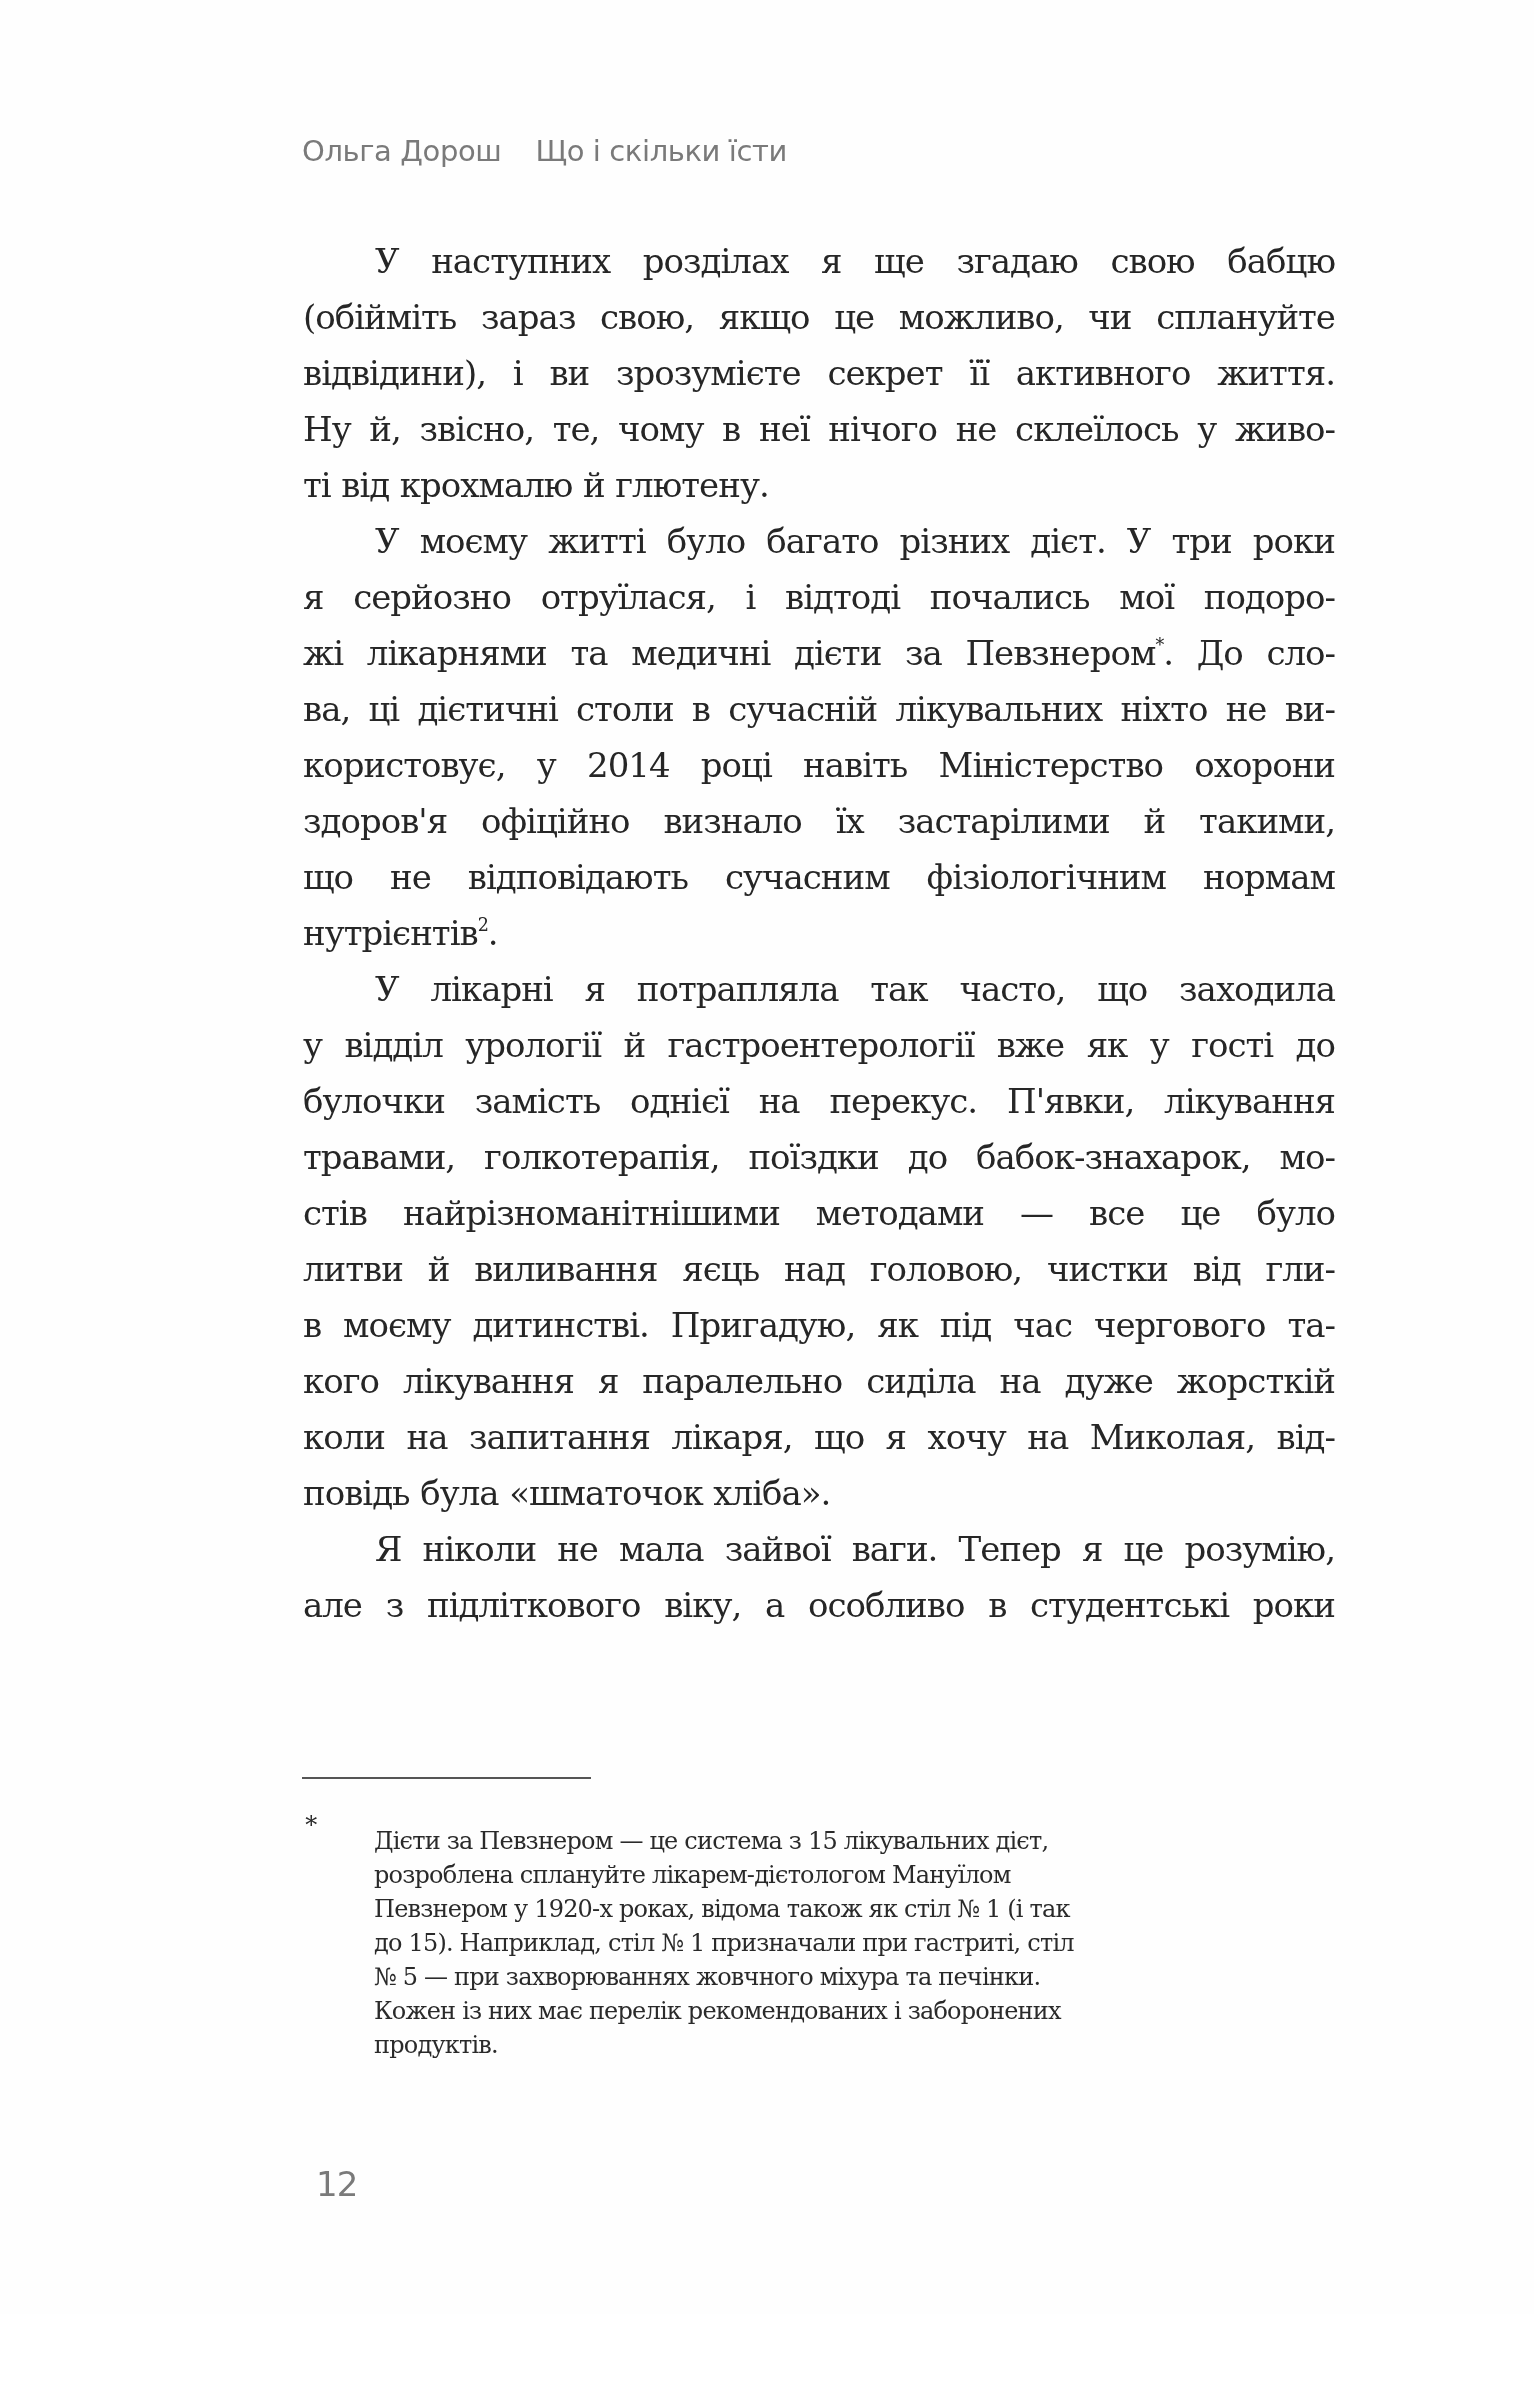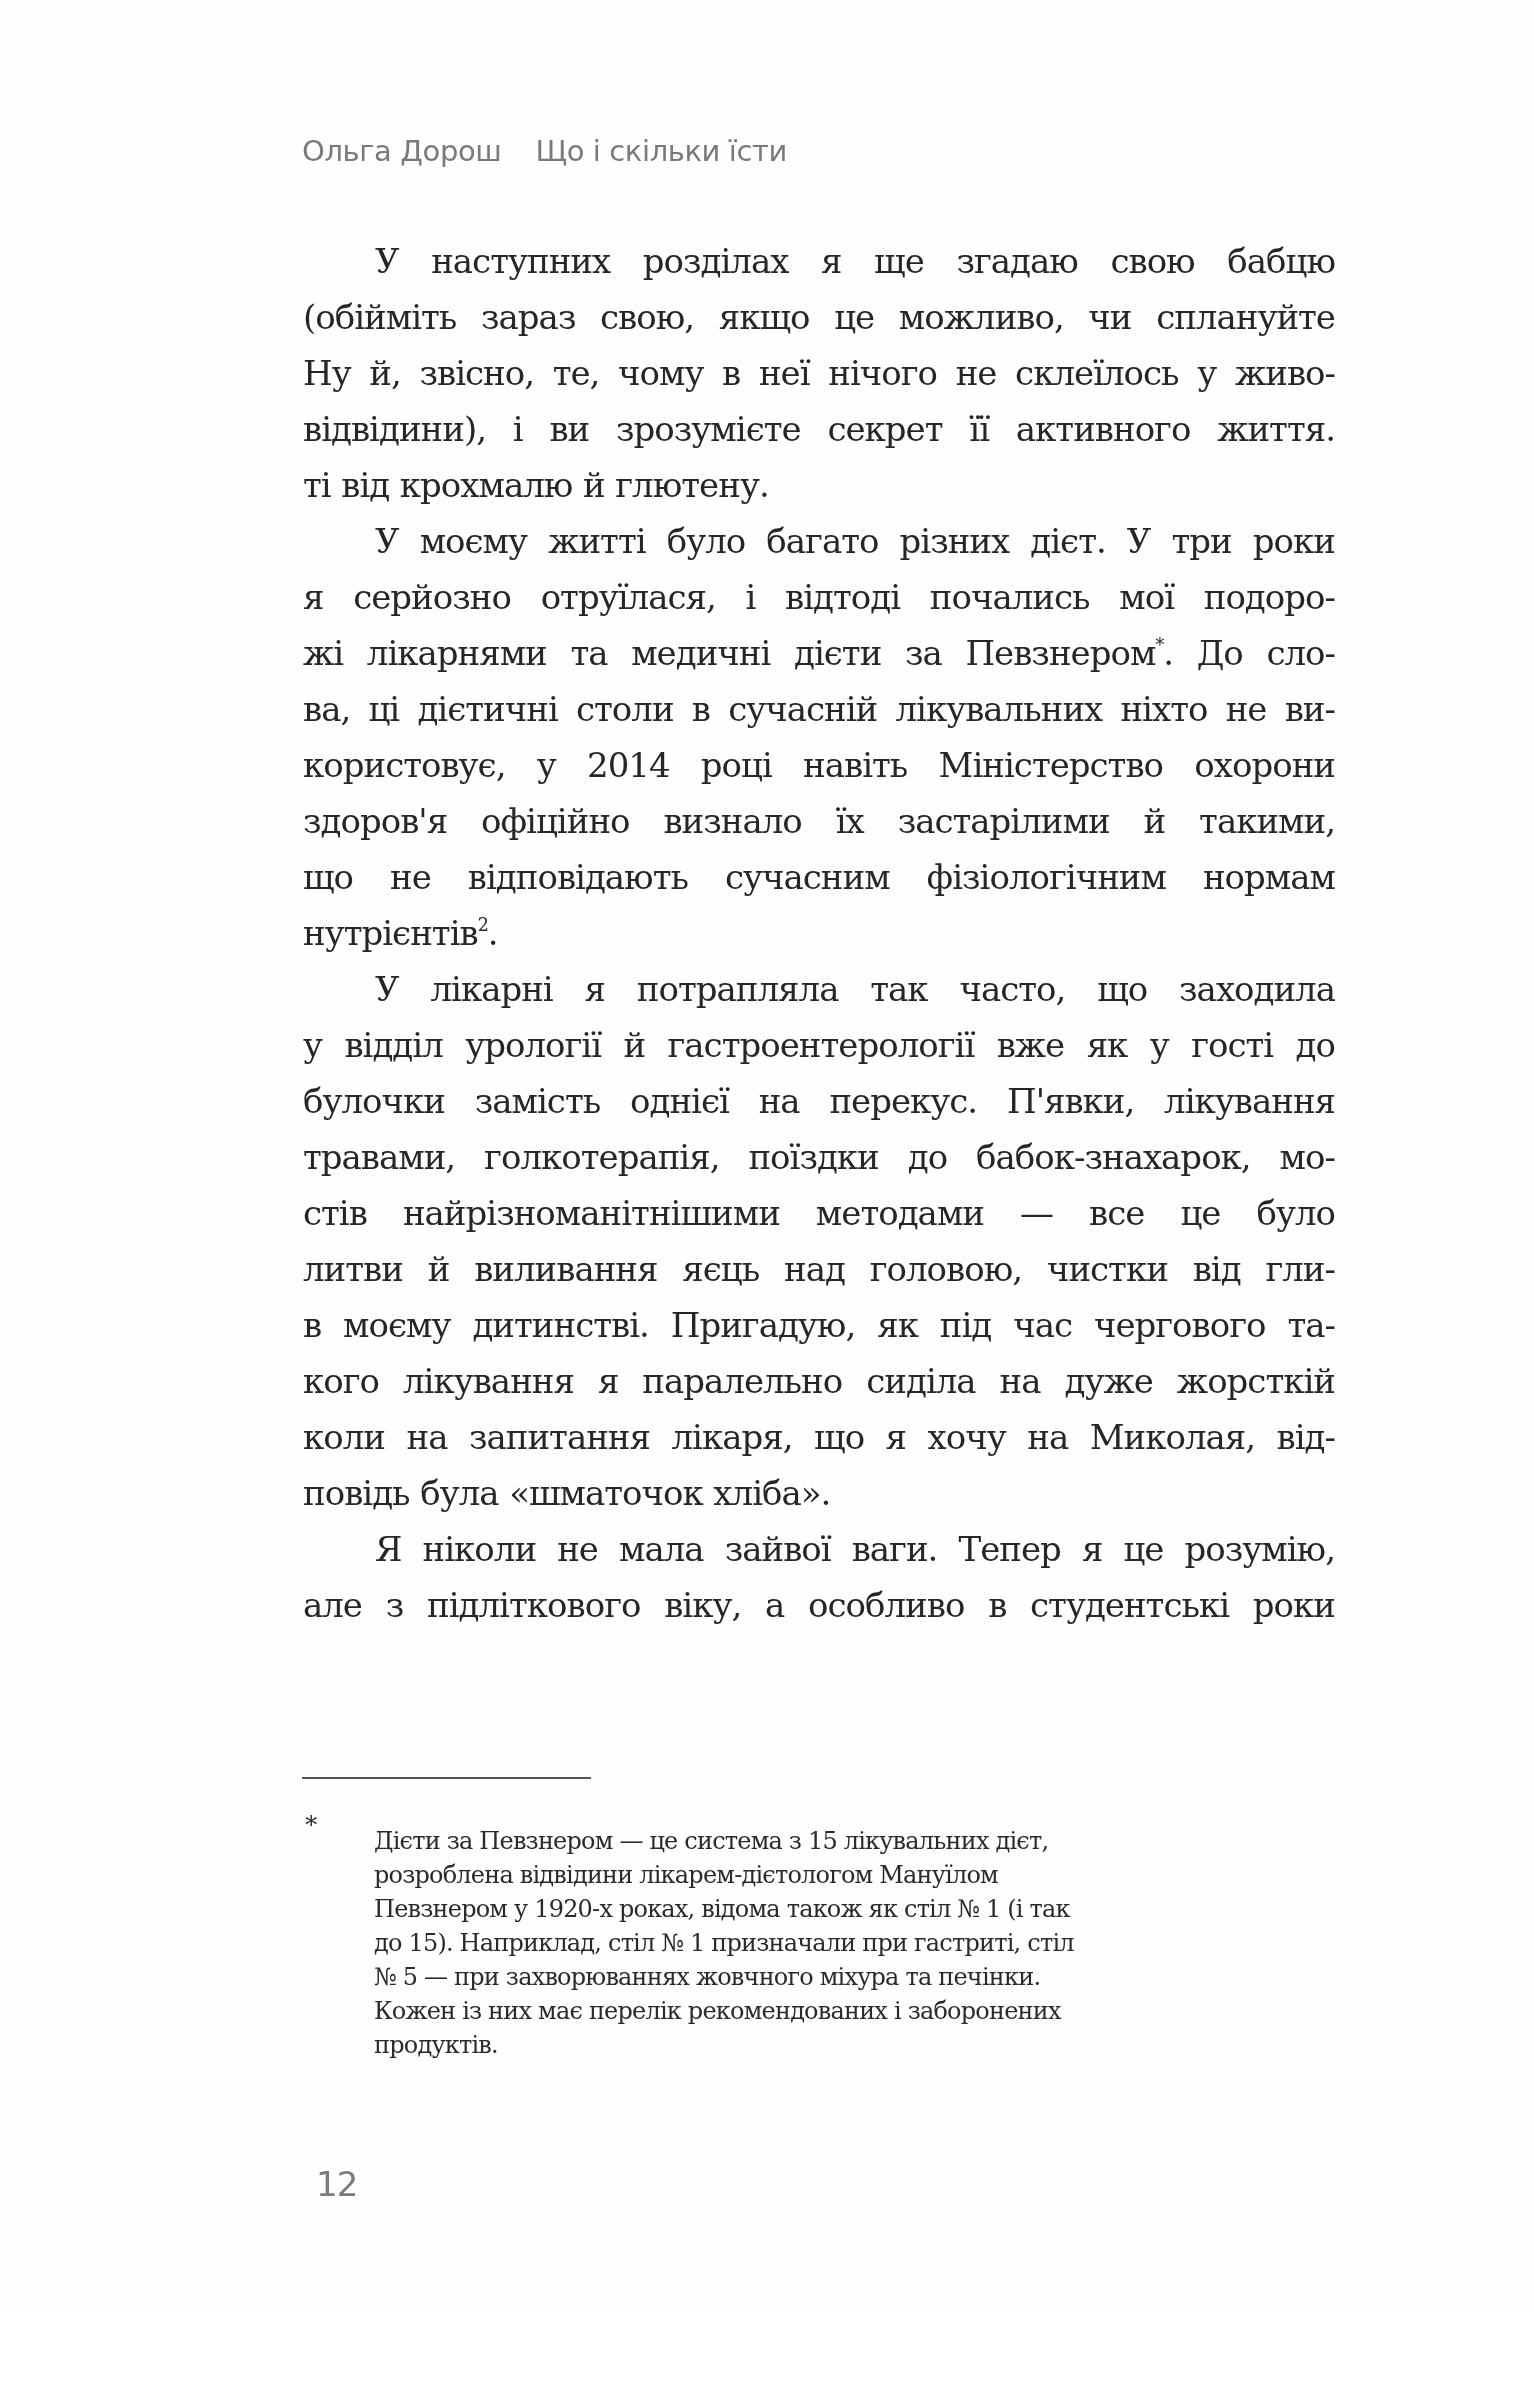--- a/index.html
+++ b/index.html
@@ -49,22 +49,22 @@
 
 <div class="page">
 
   <div class="running-head">
     <span class="author">Ольга Дорош</span><span class="title">Що і скільки їсти</span>
   </div>
 
   <div class="body-text" id="body-text">
       <span class="line indent"><span>У наступних розділах я ще згадаю свою бабцю</span></span>
       <span class="line"><span>(обійміть зараз свою, якщо це можливо, чи сплануйте</span></span>
+      <span class="line"><span>відвідини), і ви зрозумієте секрет її активного життя.</span></span>
       <span class="line"><span>Ну й, звісно, те, чому в неї нічого не склеїлось у живо-</span></span>
-      <span class="line"><span>відвідини), і ви зрозумієте секрет її активного життя.</span></span>
       <span class="line last"><span>ті від крохмалю й глютену.</span></span>
       <span class="line indent"><span>У моєму житті було багато різних дієт. У три роки</span></span>
       <span class="line"><span>я серйозно отруїлася, і відтоді почались мої подоро-</span></span>
       <span class="line"><span>жі лікарнями та медичні дієти за Певзнером</span><sup class="mark">*</sup><span>. До сло-</span></span>
       <span class="line"><span>ва, ці дієтичні столи в сучасній лікувальних ніхто не ви-</span></span>
       <span class="line"><span>користовує, у 2014 році навіть Міністерство охорони</span></span>
       <span class="line"><span>здоров'я офіційно визнало їх застарілими й такими,</span></span>
       <span class="line"><span>що не відповідають сучасним фізіологічним нормам</span></span>
       <span class="line last"><span>нутрієнтів</span><sup class="mark">2</sup><span>.</span></span>
       <span class="line indent"><span>У лікарні я потрапляла так часто, що заходила</span></span>
@@ -80,21 +80,21 @@
       <span class="line indent"><span>Я ніколи не мала зайвої ваги. Тепер я це розумію,</span></span>
       <span class="line"><span>але з підліткового віку, а особливо в студентські роки</span></span>
     </div>
 
   <div class="footnote-rule"></div>
 
   <div class="footnote">
     <span class="fn-mark">*</span>
     <div class="fn-body" id="fn-body">
         <span class="fn-line">Дієти за Певзнером — це система з 15 лікувальних дієт,</span>
-        <span class="fn-line">розроблена відвідини лікарем-дієтологом Мануїлом</span>
+        <span class="fn-line">розроблена сплануйте лікарем-дієтологом Мануїлом</span>
         <span class="fn-line">Певзнером у 1920-х роках, відома також як стіл № 1 (і так</span>
         <span class="fn-line">до 15). Наприклад, стіл № 1 призначали при гастриті, стіл</span>
         <span class="fn-line">№ 5 — при захворюваннях жовчного міхура та печінки.</span>
         <span class="fn-line">Кожен із них має перелік рекомендованих і заборонених</span>
         <span class="fn-line">продуктів.</span>
       </div>
   </div>
 
   <div class="page-number">12</div>
 </div>

